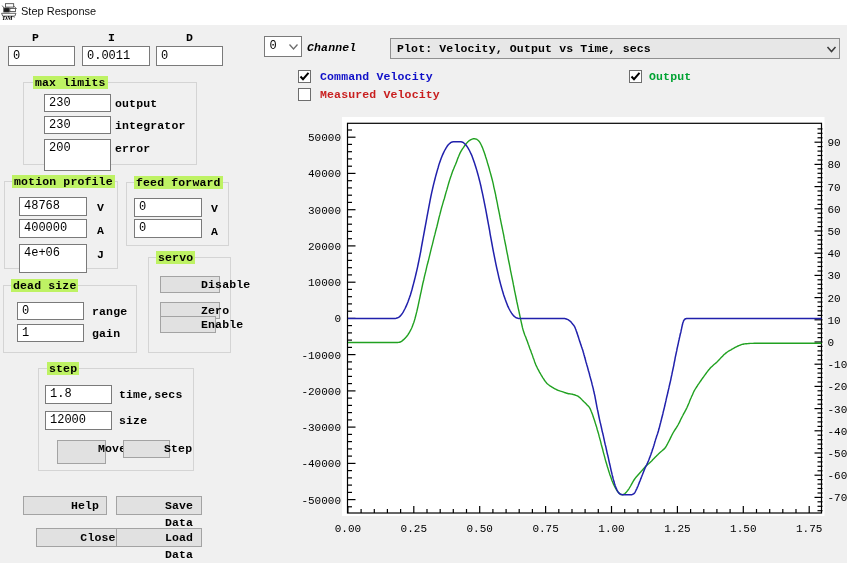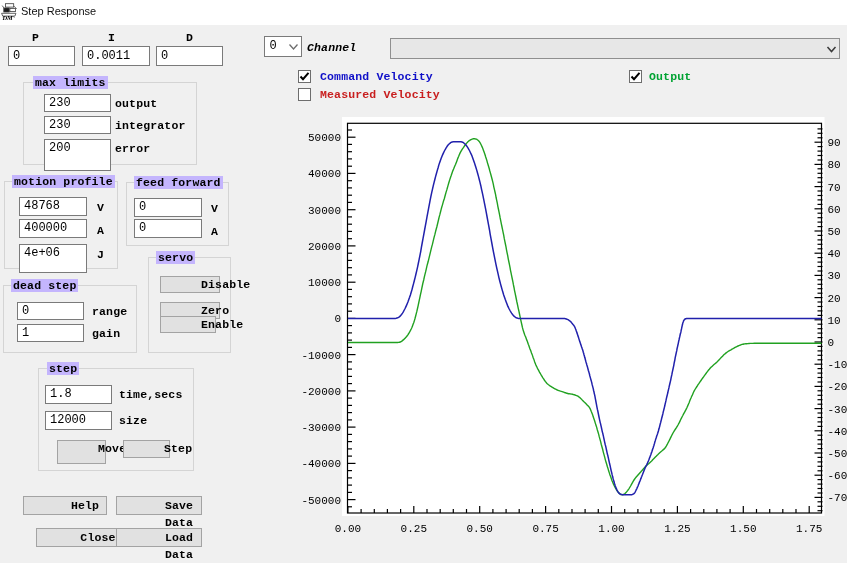--- a/index.html
+++ b/index.html
@@ -5,21 +5,21 @@
 html,body { width:847px; height:563px; background:#f0f0f0; overflow:hidden; }
 #win { position:absolute; left:0; top:0; width:847px; height:563px;
   font-family:"Liberation Mono", monospace; }
 #titlebar { position:absolute; left:0; top:0; width:847px; height:25px; background:#ffffff; }
 #title { position:absolute; left:21px; top:5px; font-family:"Liberation Sans",sans-serif;
   font-size:11px; color:#101010; }
 .lbl { position:absolute; font:bold 11.5px "Liberation Mono",monospace; letter-spacing:0.15px; color:#000; white-space:pre; }
 .inp { position:absolute; background:#fff; border:1px solid #7a7a7a;
   font:12px "Liberation Mono",monospace; color:#000; padding-left:4px; overflow:hidden; }
 .grp { position:absolute; border:1px solid #d4d4d4; }
-.leg { position:absolute; font:bold 11.5px "Liberation Mono",monospace; letter-spacing:0.15px; background:#c4b5fd;
+.leg { position:absolute; font:bold 11.5px "Liberation Mono",monospace; letter-spacing:0.15px; background:#bef264;
   padding:0 2px; white-space:pre; }
 .btn { position:absolute; background:#e1e1e1; border:1px solid #a3a3a3;
   font:bold 11.5px "Liberation Mono",monospace; letter-spacing:0.15px; color:#000; text-align:center;padding-left:40px; }
 .cb { position:absolute; width:13px; height:13px; background:#fff; border:1px solid #6d6d6d; }
 svg#plot { position:absolute; left:0; top:0; }
 </style></head><body>
 <div id="win">
 <div id="titlebar"></div>
 <svg style="position:absolute;left:1px;top:3px" width="16" height="18" viewBox="0 0 16 18">
 <g stroke="#3c3c3c" stroke-width="0.8" fill="none">
@@ -37,20 +37,21 @@
 <div class="lbl" style="left:186px;top:31px;">D</div>
 <div class="inp" style="left:8px;top:46px;width:67px;height:20px;line-height:18px">0</div>
 <div class="inp" style="left:82px;top:46px;width:68px;height:20px;line-height:18px">0.0011</div>
 <div class="inp" style="left:156px;top:46px;width:67px;height:20px;line-height:18px">0</div>
 <div class="inp" style="left:264px;top:36px;width:38px;height:21px;line-height:19px;padding-left:4.5px">0</div>
 <svg style="position:absolute;left:288px;top:42px" width="11" height="10" viewBox="0 0 11 10">
 <path d="M1.5 2.5 L5.5 7 L9.5 2.5" fill="none" stroke="#6e6e6e" stroke-width="1.3"></path>
     </svg>
 <div class="lbl" style="left:307px;top:41px;font-style:italic;">Channel</div>
 <div style="position:absolute;left:390px;top:37.5px;width:450px;height:21px;background:#e7e7e7;border:1px solid #8f8f8f"></div>
+<div class="lbl" style="left:397px;top:42px;">Plot: Velocity, Output vs Time, secs</div>
 <svg style="position:absolute;left:826px;top:44.5px" width="11" height="9" viewBox="0 0 11 9">
 <path d="M1.5 2 L5.5 6.5 L9.5 2" fill="none" stroke="#3a3a3a" stroke-width="1.5"></path>
     </svg>
 <div class="cb" style="left:298px;top:70px"></div>
 <svg style="position:absolute;left:298px;top:70px" width="13" height="13" viewBox="0 0 13 13">
 <path d="M2.5 6.5 L5 9.2 L10.5 2.8" fill="none" stroke="#000" stroke-width="2"></path>
     </svg>
 <div class="lbl" style="left:320px;top:70px;color:#0f0fc8">Command Velocity</div>
 <div class="cb" style="left:629px;top:70px"></div>
 <svg style="position:absolute;left:629px;top:70px" width="13" height="13" viewBox="0 0 13 13">
@@ -80,21 +81,21 @@
 <div class="inp" style="left:134px;top:198px;width:68px;height:19px;line-height:17px">0</div>
 <div class="lbl" style="left:211px;top:202px;">V</div>
 <div class="inp" style="left:134px;top:219px;width:68px;height:19px;line-height:17px">0</div>
 <div class="lbl" style="left:211px;top:225px;">A</div>
 <div class="grp" style="left:148px;top:257px;width:83px;height:96px"></div>
 <div class="leg" style="left:156px;top:251px;">servo</div>
 <div class="btn" style="left:160px;top:276px;width:60px;height:17px;line-height:15px">Disable</div>
 <div class="btn" style="left:160px;top:302px;width:60px;height:17px;line-height:15px">Zero</div>
 <div class="btn" style="left:160px;top:316px;width:56px;height:17px;line-height:15px">Enable</div>
 <div class="grp" style="left:3px;top:285px;width:134px;height:68px"></div>
-<div class="leg" style="left:11px;top:279px;">dead step</div>
+<div class="leg" style="left:11px;top:279px;">dead size</div>
 <div class="inp" style="left:17px;top:302px;width:67px;height:18px;line-height:16px">0</div>
 <div class="lbl" style="left:92px;top:305px;">range</div>
 <div class="inp" style="left:17px;top:324px;width:67px;height:18px;line-height:16px">1</div>
 <div class="lbl" style="left:92px;top:327px;">gain</div>
 <div class="grp" style="left:38px;top:368px;width:156px;height:103px"></div>
 <div class="leg" style="left:47px;top:362px;">step</div>
 <div class="inp" style="left:45px;top:385px;width:67px;height:19px;line-height:17px">1.8</div>
 <div class="lbl" style="left:119px;top:388px;">time,secs</div>
 <div class="inp" style="left:45px;top:411px;width:67px;height:19px;line-height:17px">12000</div>
 <div class="lbl" style="left:119px;top:414px;">size</div>

